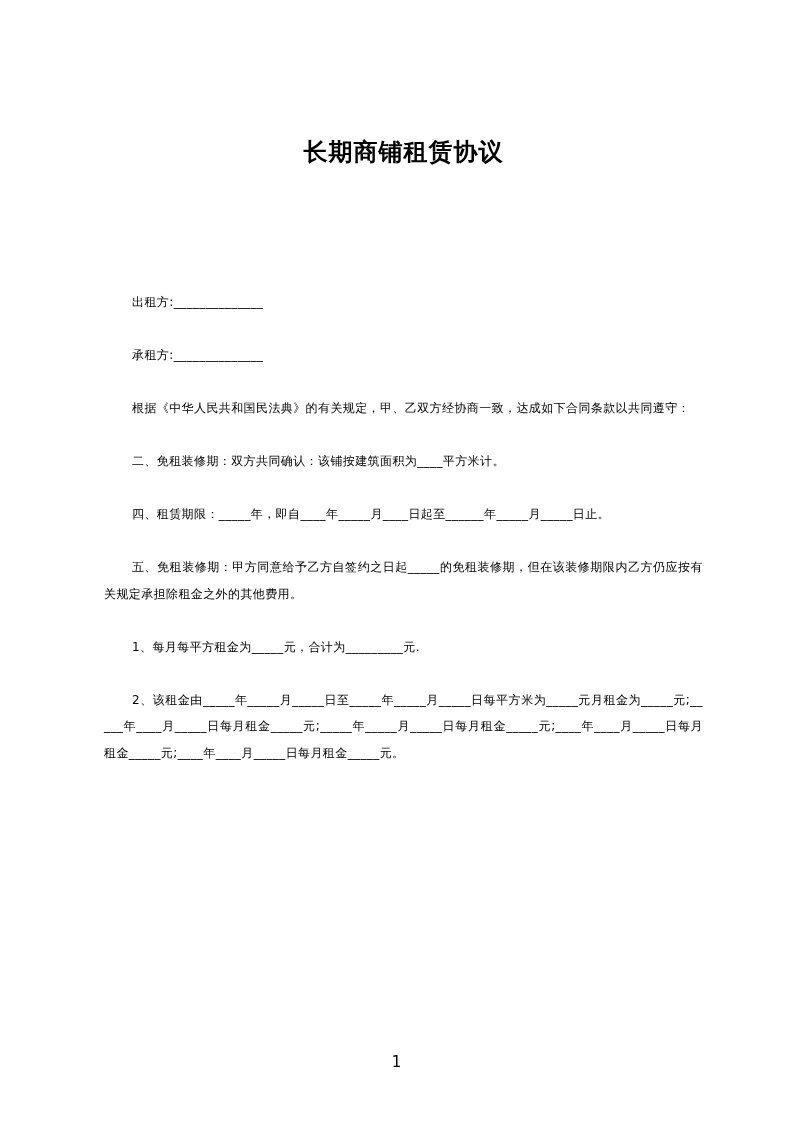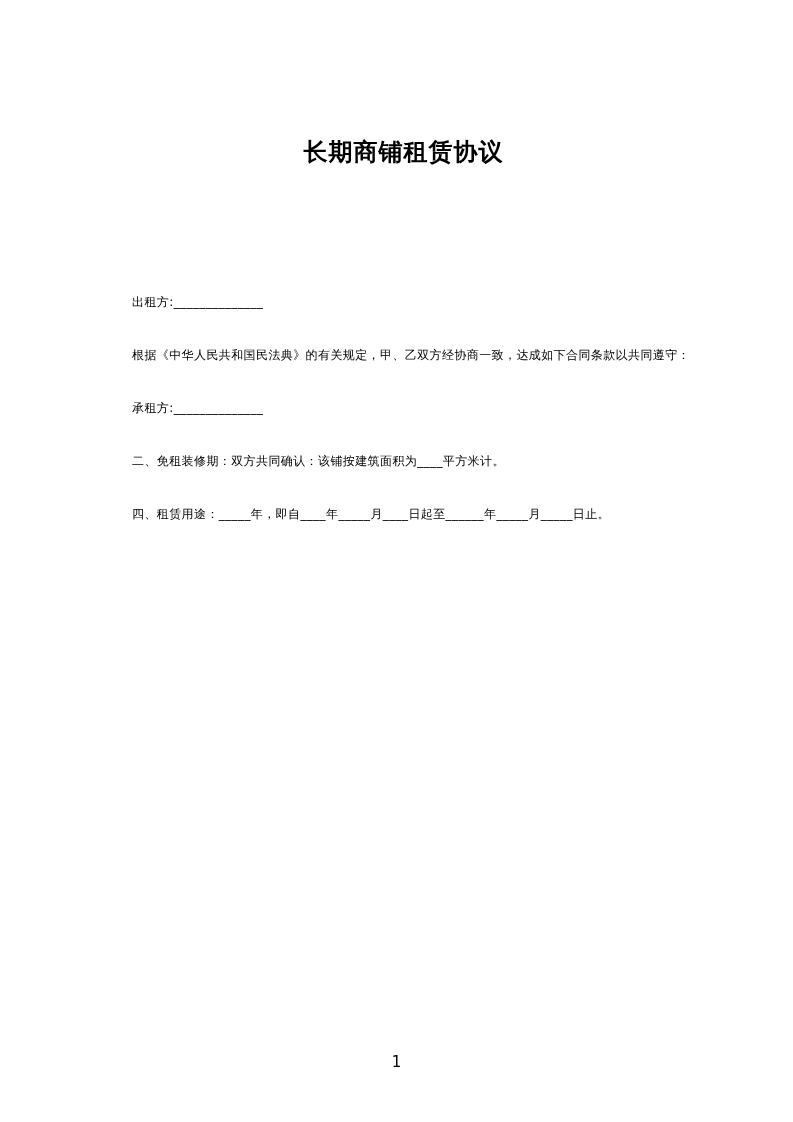--- a/index.html
+++ b/index.html
@@ -43,29 +43,32 @@
 </style>
 </head>
 <body>
 
 <div class="page">
 
   <h1 class="doc-title">长期商铺租赁协议</h1>
 
   <p class="para">出租方:______________</p>
 
+  <p class="para">承租方:______________</p>
+
   <p class="para">根据《中华人民共和国民法典》的有关规定，甲、乙双方经协商一致，达成如下合同条款以共同遵守：</p>
-
-  <p class="para">承租方:______________</p>
 
 
   <p class="para">二、免租装修期：双方共同确认：该铺按建筑面积为____平方米计。</p>
 
 
-  <p class="para">四、租赁用途：_____年，即自____年_____月____日起至______年_____月_____日止。</p>
+  <p class="para">四、租赁期限：_____年，即自____年_____月____日起至______年_____月_____日止。</p>
+
+  <p class="para">五、免租装修期：甲方同意给予乙方自签约之日起_____的免租装修期，但在该装修期限内乙方仍应按有关规定承担除租金之外的其他费用。</p>
 
 
+  <p class="para">1、每月每平方租金为_____元，合计为_________元.</p>
 
-
+  <p class="para">2、该租金由_____年_____月_____日至_____年_____月_____日每平方米为_____元月租金为_____元;_____年____月_____日每月租金_____元;_____年_____月_____日每月租金_____元;____年____月_____日每月租金_____元;____年____月_____日每月租金_____元。</p>
 
   <div class="page-number">1</div>
 
 </div>
 
 </body></html>

